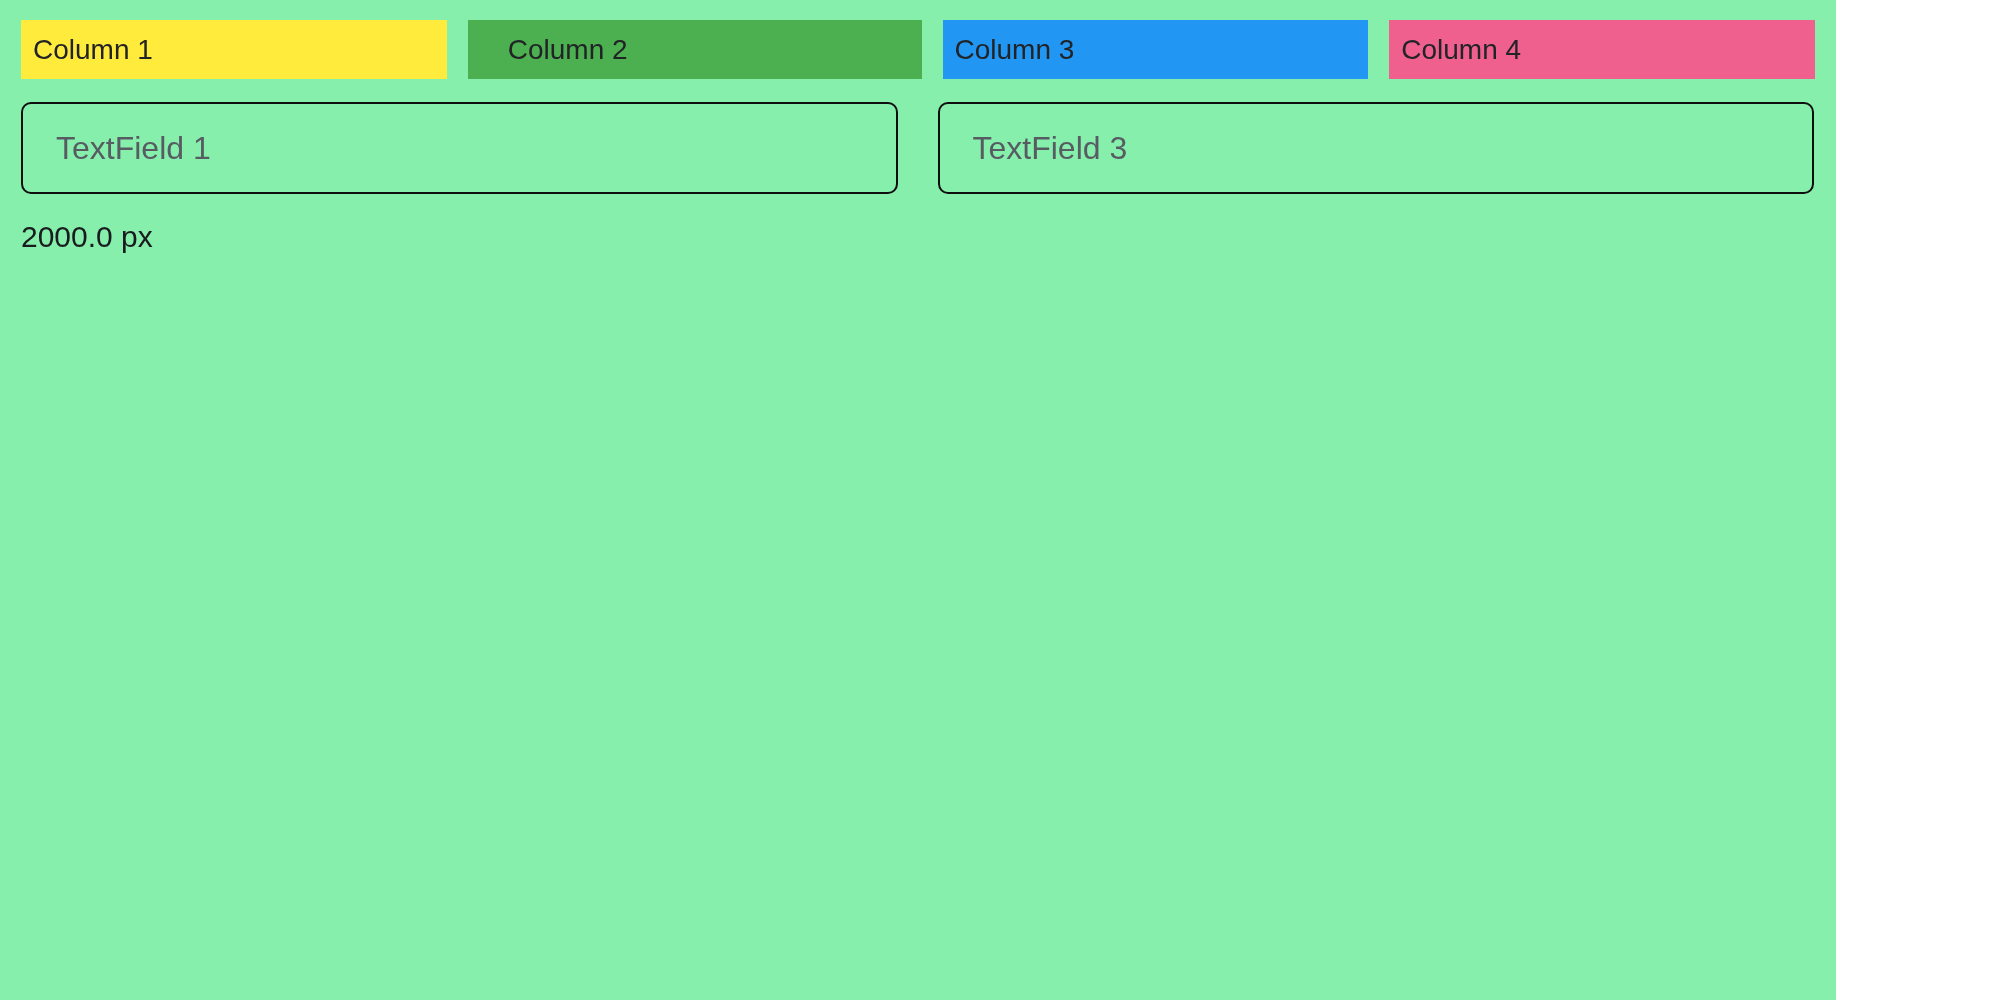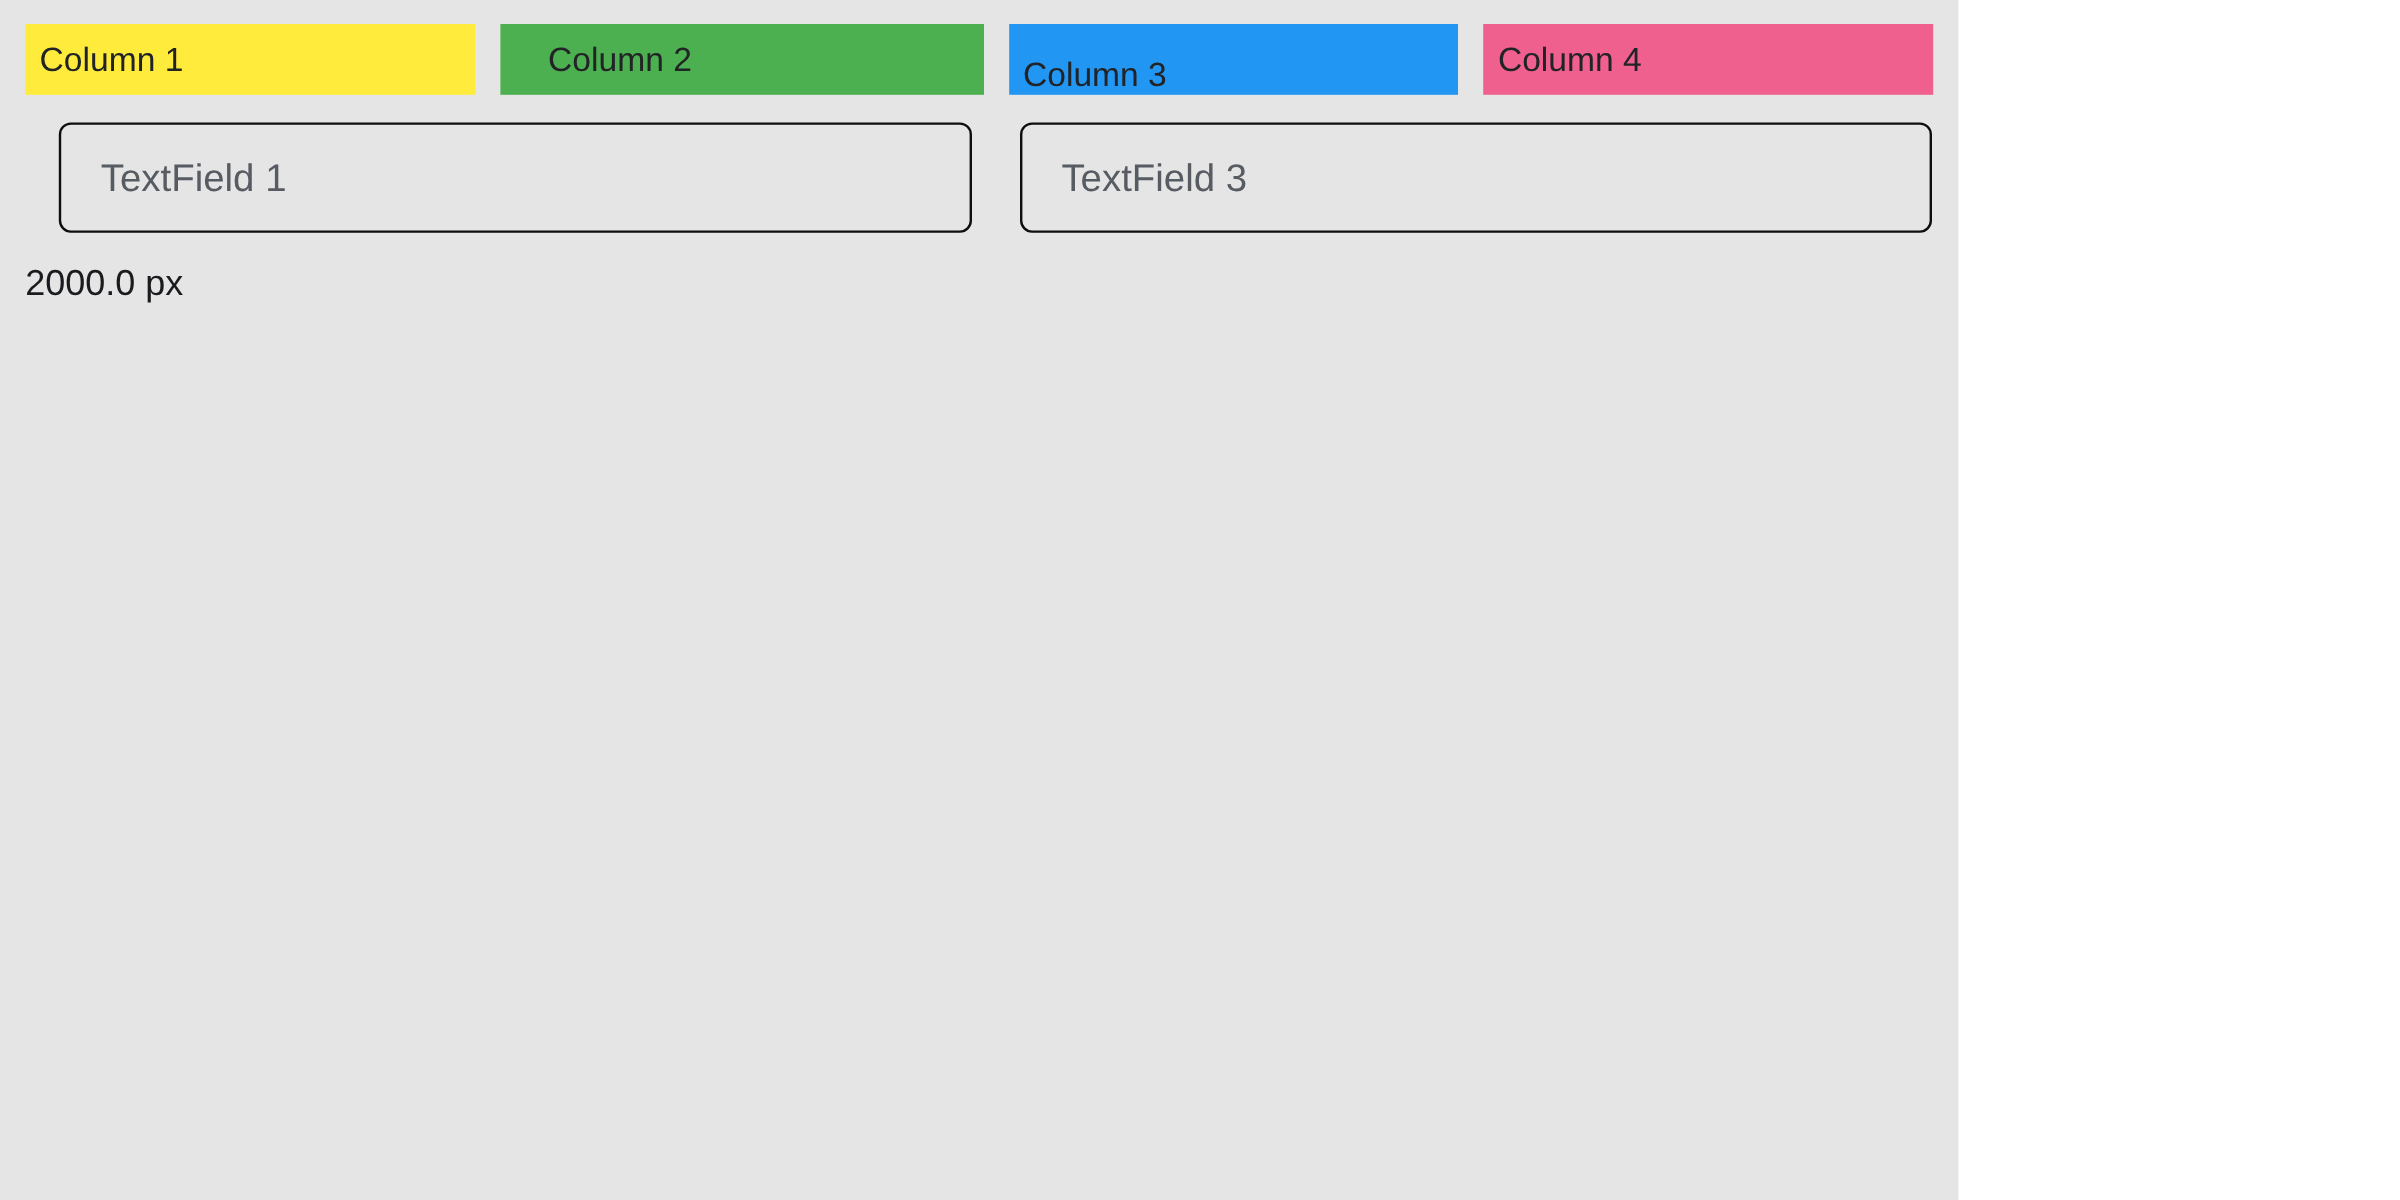--- a/index.html
+++ b/index.html
@@ -1,23 +1,23 @@
 <!DOCTYPE html>
 <html><head>
 <meta charset="utf-8">
 <style>
   html, body {
     margin: 0;
     padding: 0;
   }
   .screen {
     position: relative;
-    width: 1632px;
+    width: 1836px;
     height: 1000px;
-    background: #e5e5e5;
+    background: #86efac;
     font-family: "Liberation Sans", sans-serif;
     overflow: hidden;
   }
   .header-row {
     position: absolute;
     top: 20px;
     left: 21px;
     right: 21px;
     display: flex;
     gap: 21px;
@@ -30,21 +30,21 @@
     padding: 0 12px;
     box-sizing: border-box;
     font-size: 28px;
     color: #212326;
     white-space: nowrap;
     overflow: hidden;
   }
   .field-row {
     position: absolute;
     top: 102px;
-    left: 38px;
+    left: 10px;
     right: 22px;
     display: flex;
     gap: 40px;
     padding-left: 11px;
   }
   .textfield {
     flex: 1 1 0;
     height: 92px;
     box-sizing: border-box;
     background: transparent;
@@ -75,21 +75,21 @@
 
 <div class="screen">
 
   <div class="header-row">
     <div class="header-col" style="background-color: rgb(255, 235, 59);">
       <span>Column 1</span>
     </div>
     <div class="header-col" style="background-color: rgb(76, 175, 80); padding-left: 40px;">
       <span>Column 2</span>
     </div>
-    <div class="header-col" style="background-color: rgb(33, 150, 243); align-items: flex-end;">
+    <div class="header-col" style="background-color: rgb(33, 150, 243);">
       <span>Column 3</span>
     </div>
     <div class="header-col" style="background-color: rgb(240, 96, 143); align-items: center;">
       <span>Column 4</span>
     </div>
   </div>
 
   <div class="field-row">
     <input class="textfield" type="text" placeholder="TextField 1" style="">
     <input class="textfield" type="text" placeholder="TextField 3" style="">

